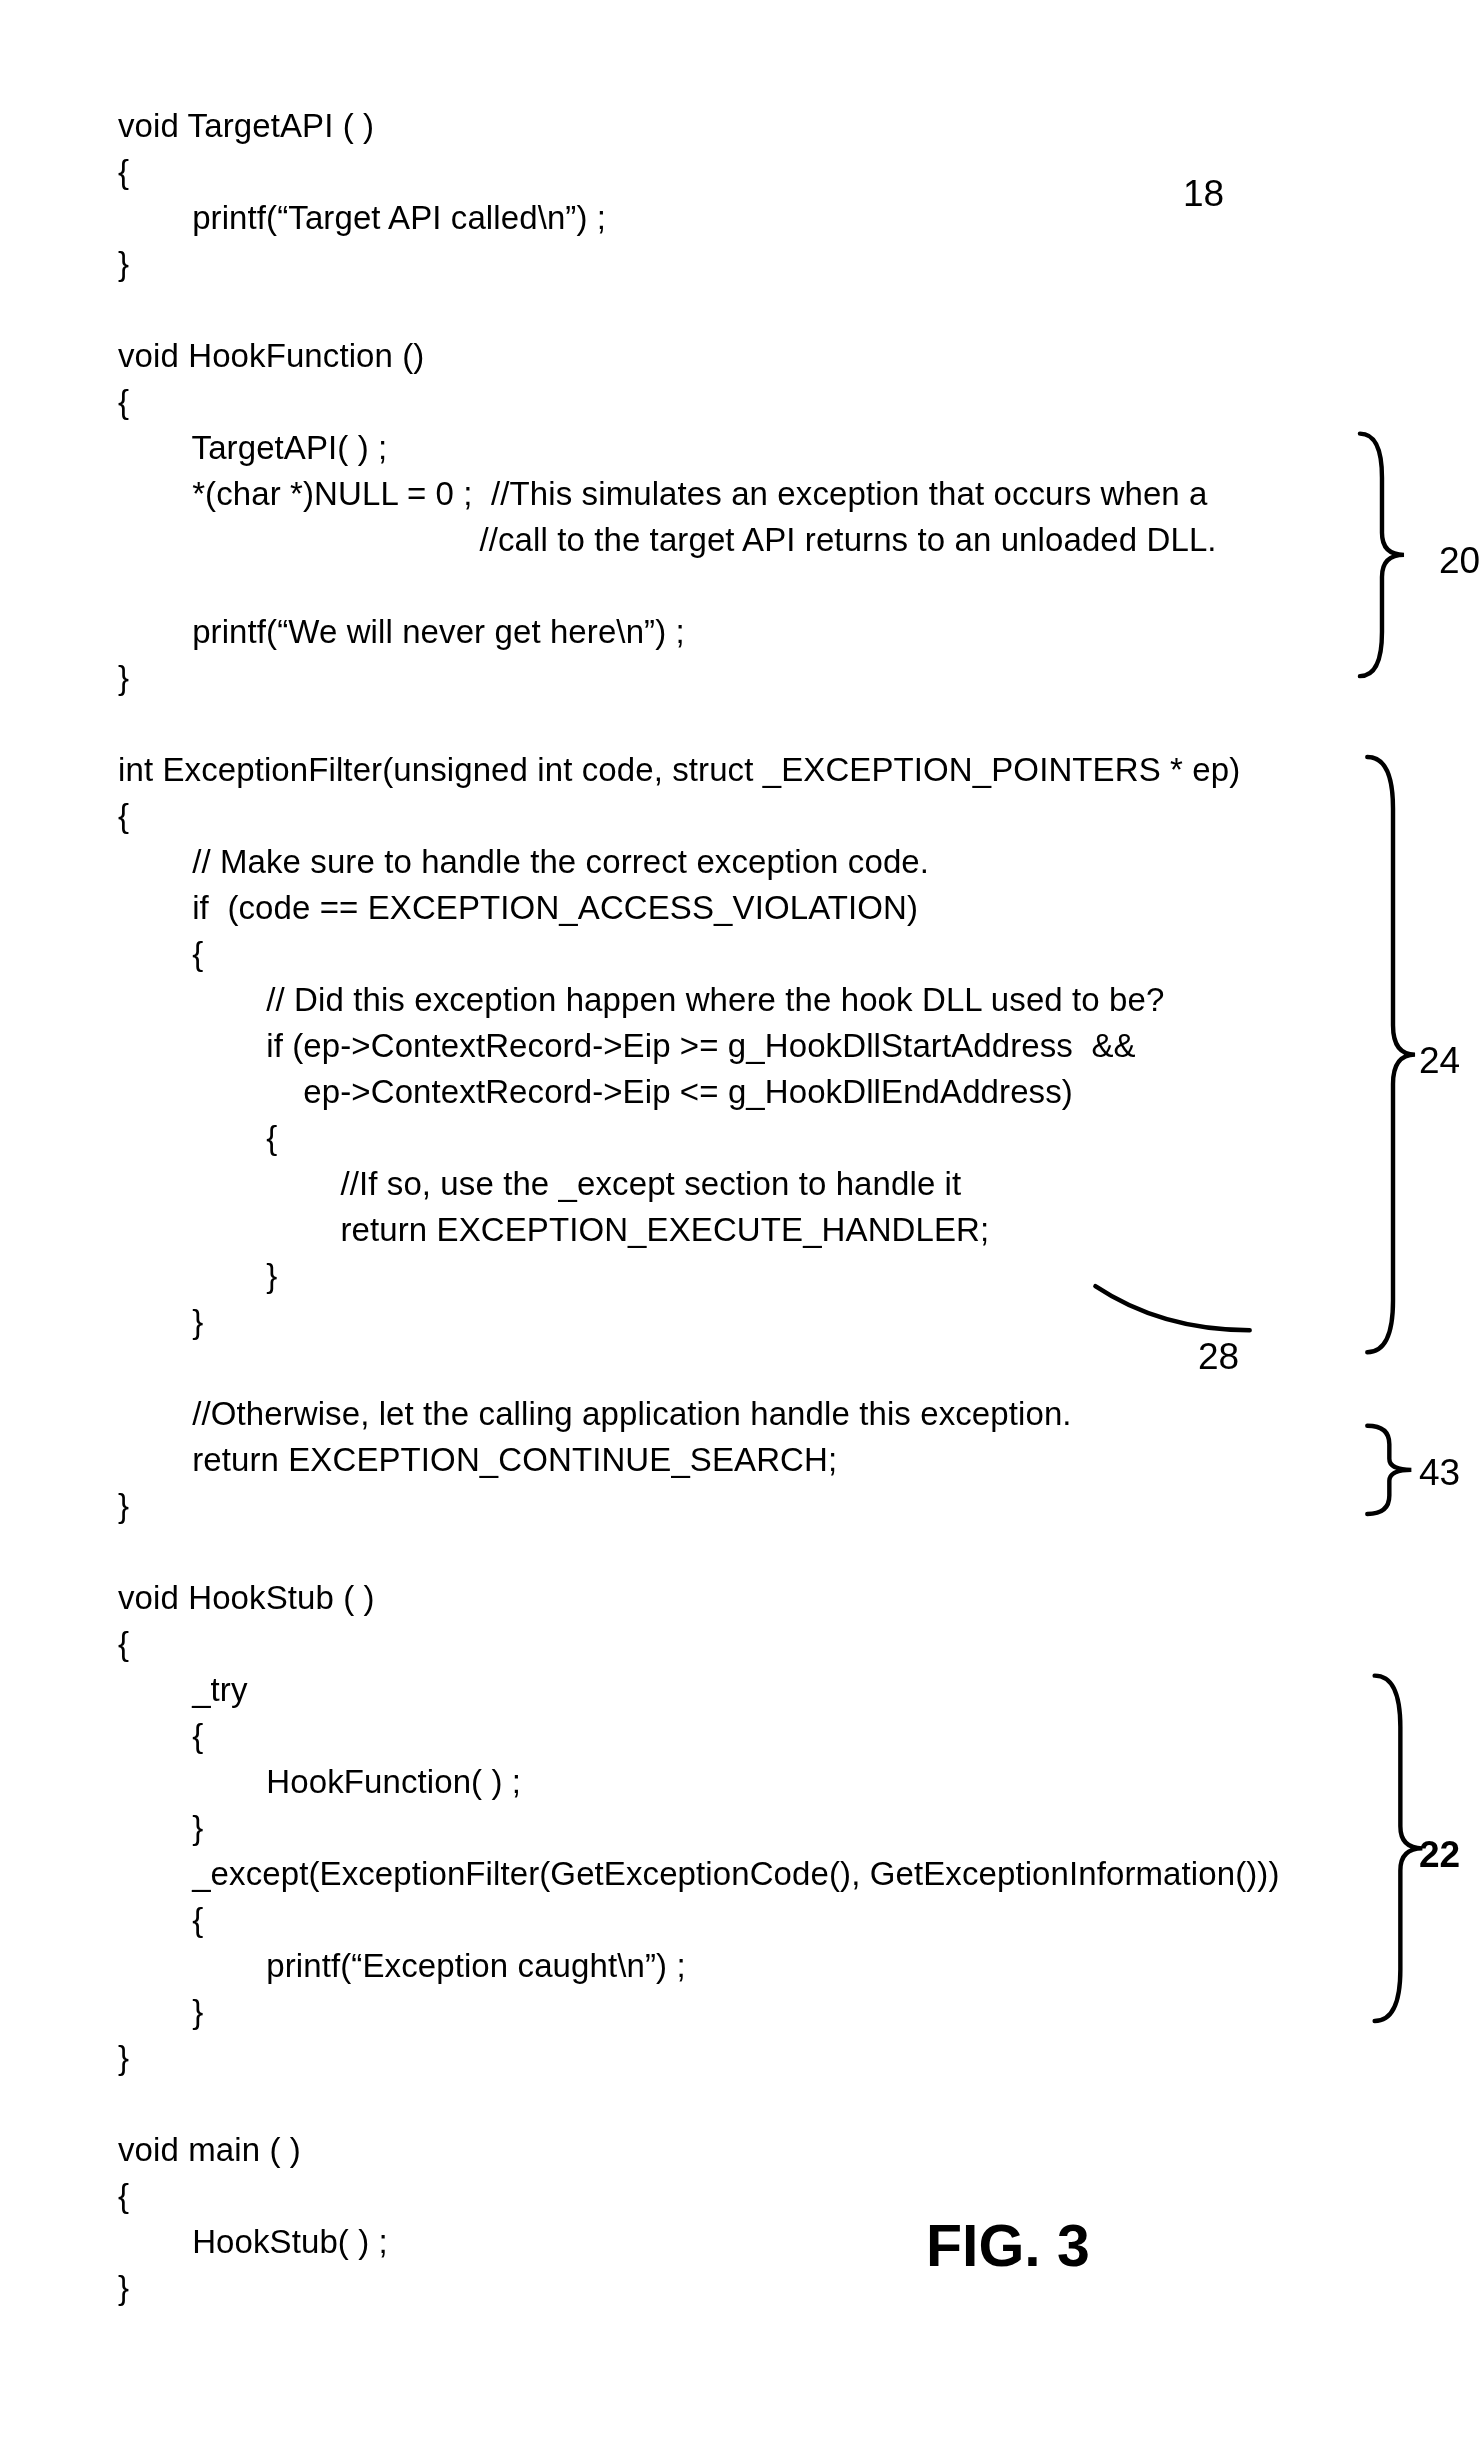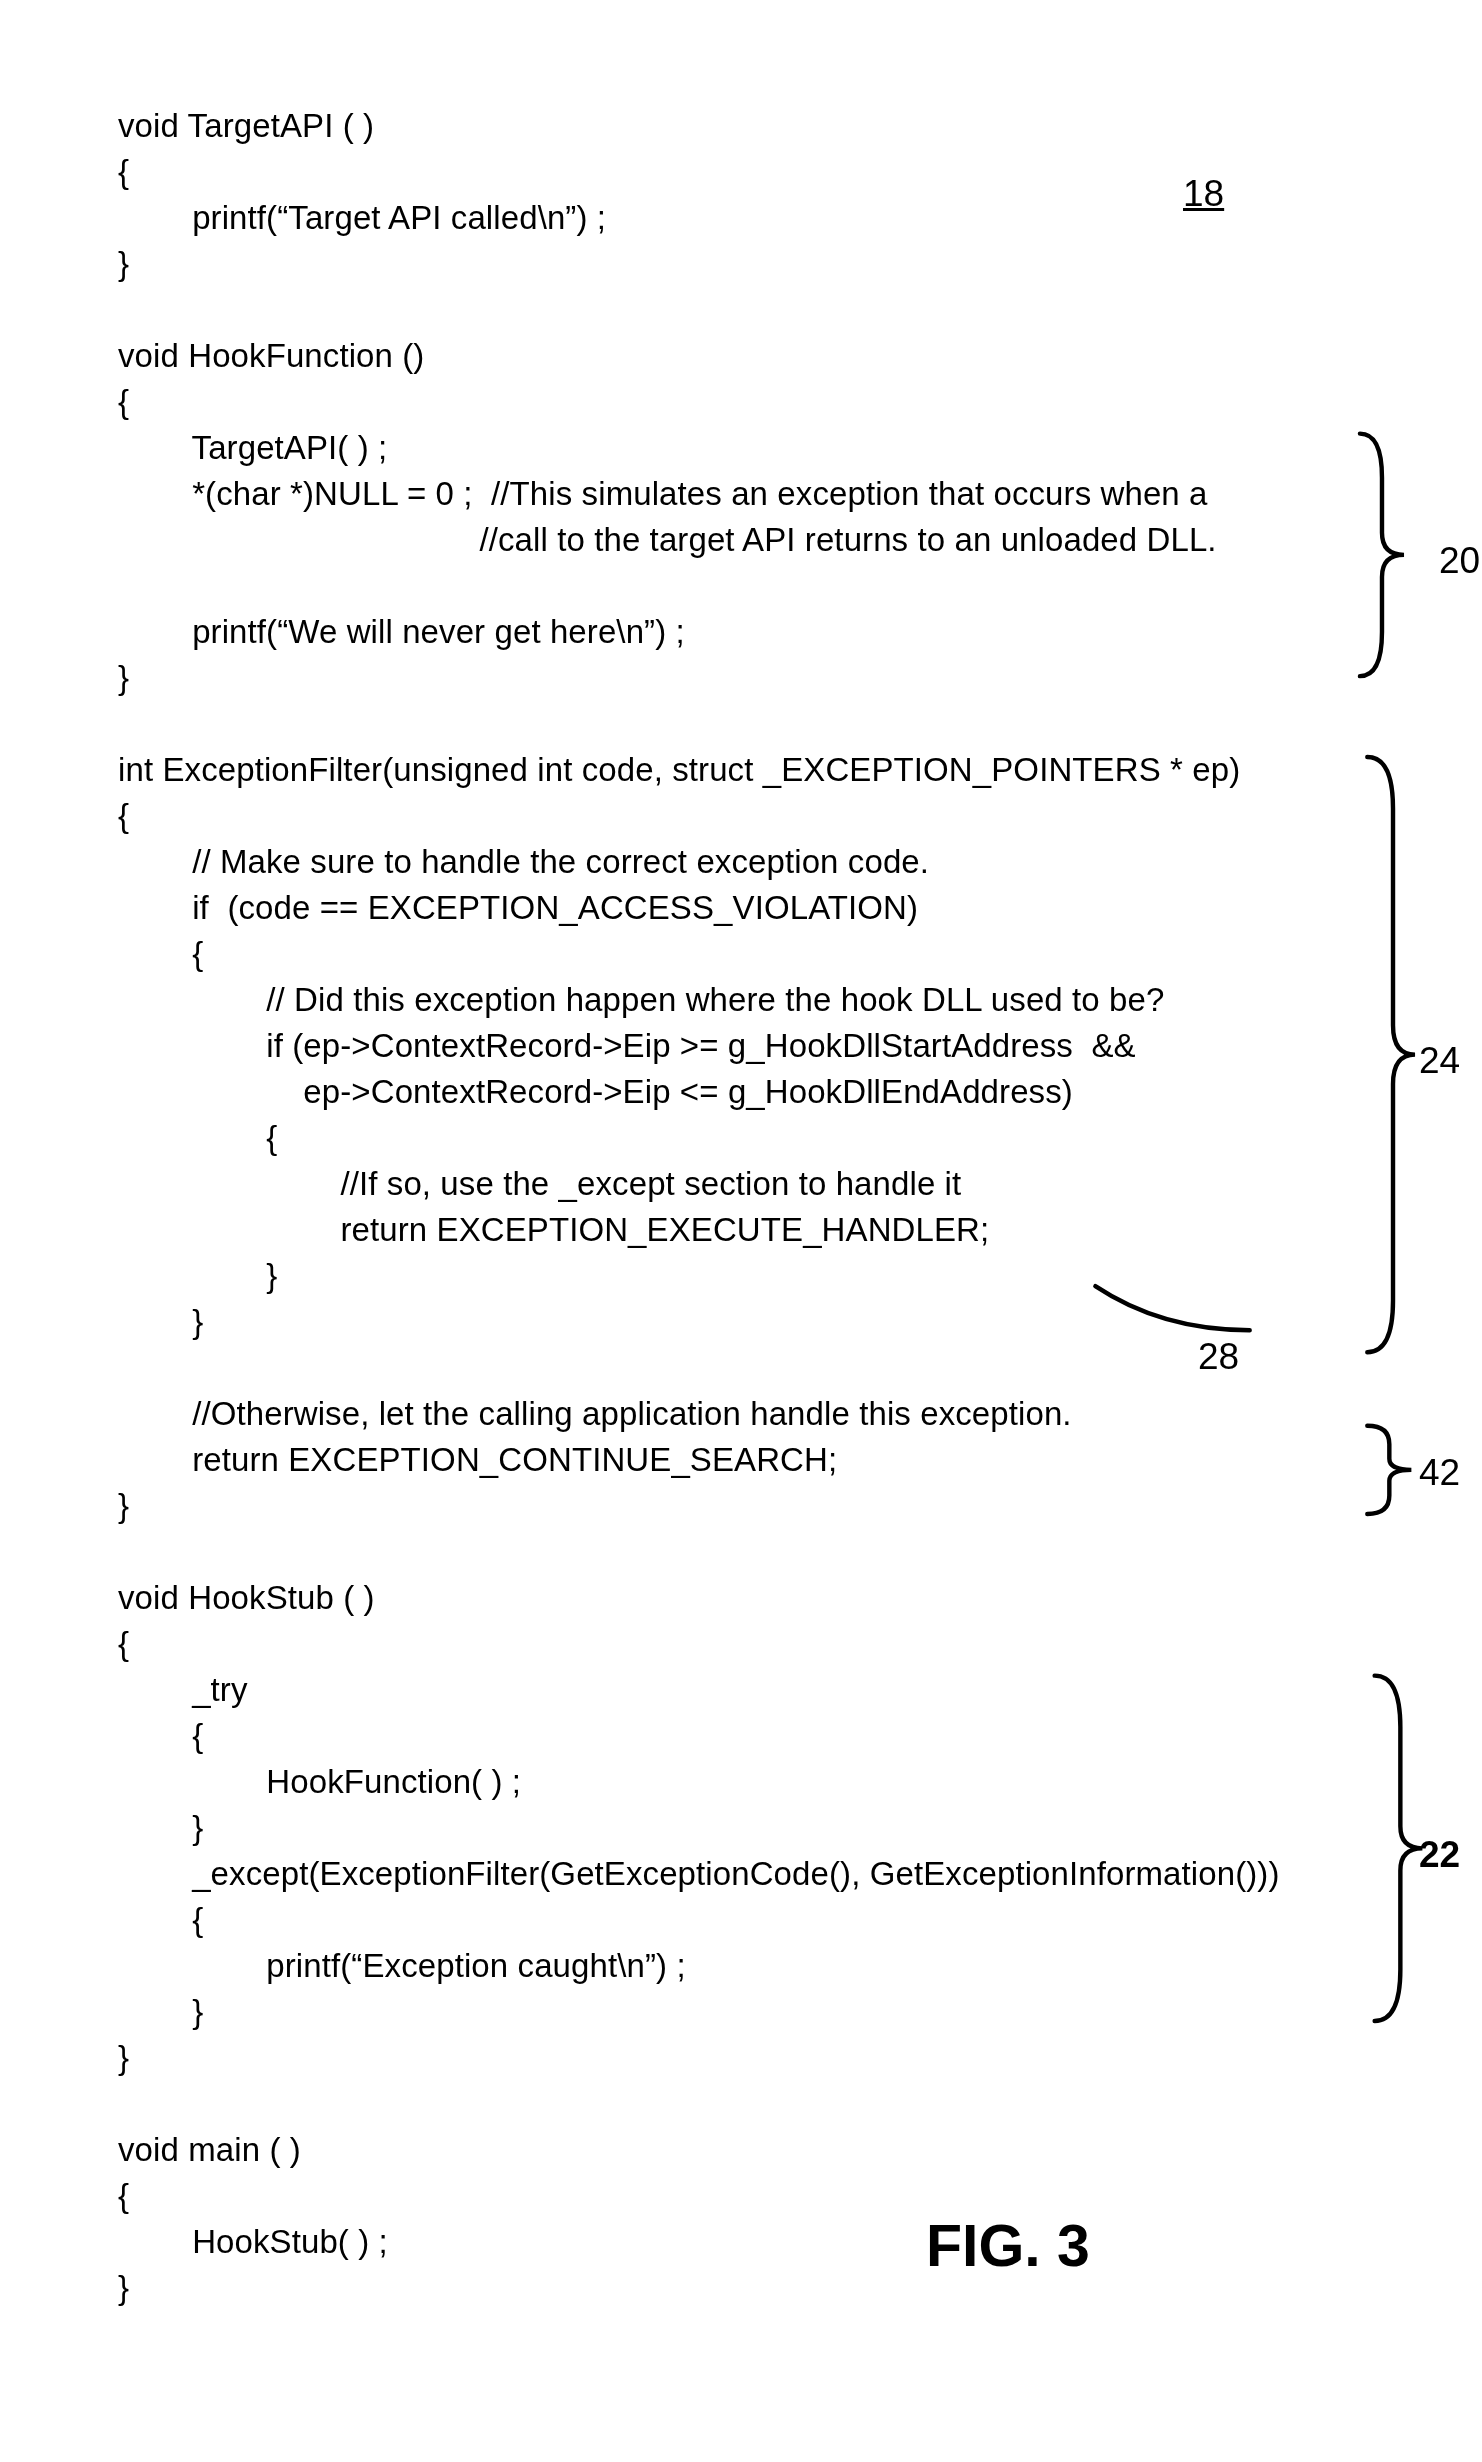--- a/index.html
+++ b/index.html
@@ -22,21 +22,20 @@
     line-height: 46px;
     white-space: pre;
     color: #000;
     letter-spacing: 0.1px;
   }
   .ref18 {
     position: absolute;
     top: 173px;
     left: 1183px;
     font-size: 37px;
-    text-decoration: underline;
   }
   .fig {
     position: absolute;
     top: 2212px;
     left: 926px;
     font-size: 59px;
     font-weight: 700;
   }
   .ann {
     position: absolute;
@@ -103,21 +102,21 @@
 void main ( )
 {
         HookStub( ) ;
 }</div>
 
   <div class="fig">FIG. 3</div>
 
   <div class="ann" style="top:540px; left:1419px;margin-left:20px;">20</div>
   <div class="ann" style="top:1040px; left:1419px;">24</div>
   <div class="ann" style="top:1316px; left:1198px;margin-top:20px;">28</div>
-  <div class="ann" style="top:1452px; left:1419px;">42</div>
+  <div class="ann" style="top:1452px; left:1419px;">43</div>
   <div class="ann" style="top:1834px; left:1419px;font-weight:bold;">22</div>
 
   <svg class="overlay" width="1483" height="2462" viewBox="0 0 2017 3350">
 
     <path d="M 1850 590
              Q 1880 590 1880 650
              L 1880 725
              Q 1880 755 1910 755
              Q 1880 755 1880 785
              L 1880 860

